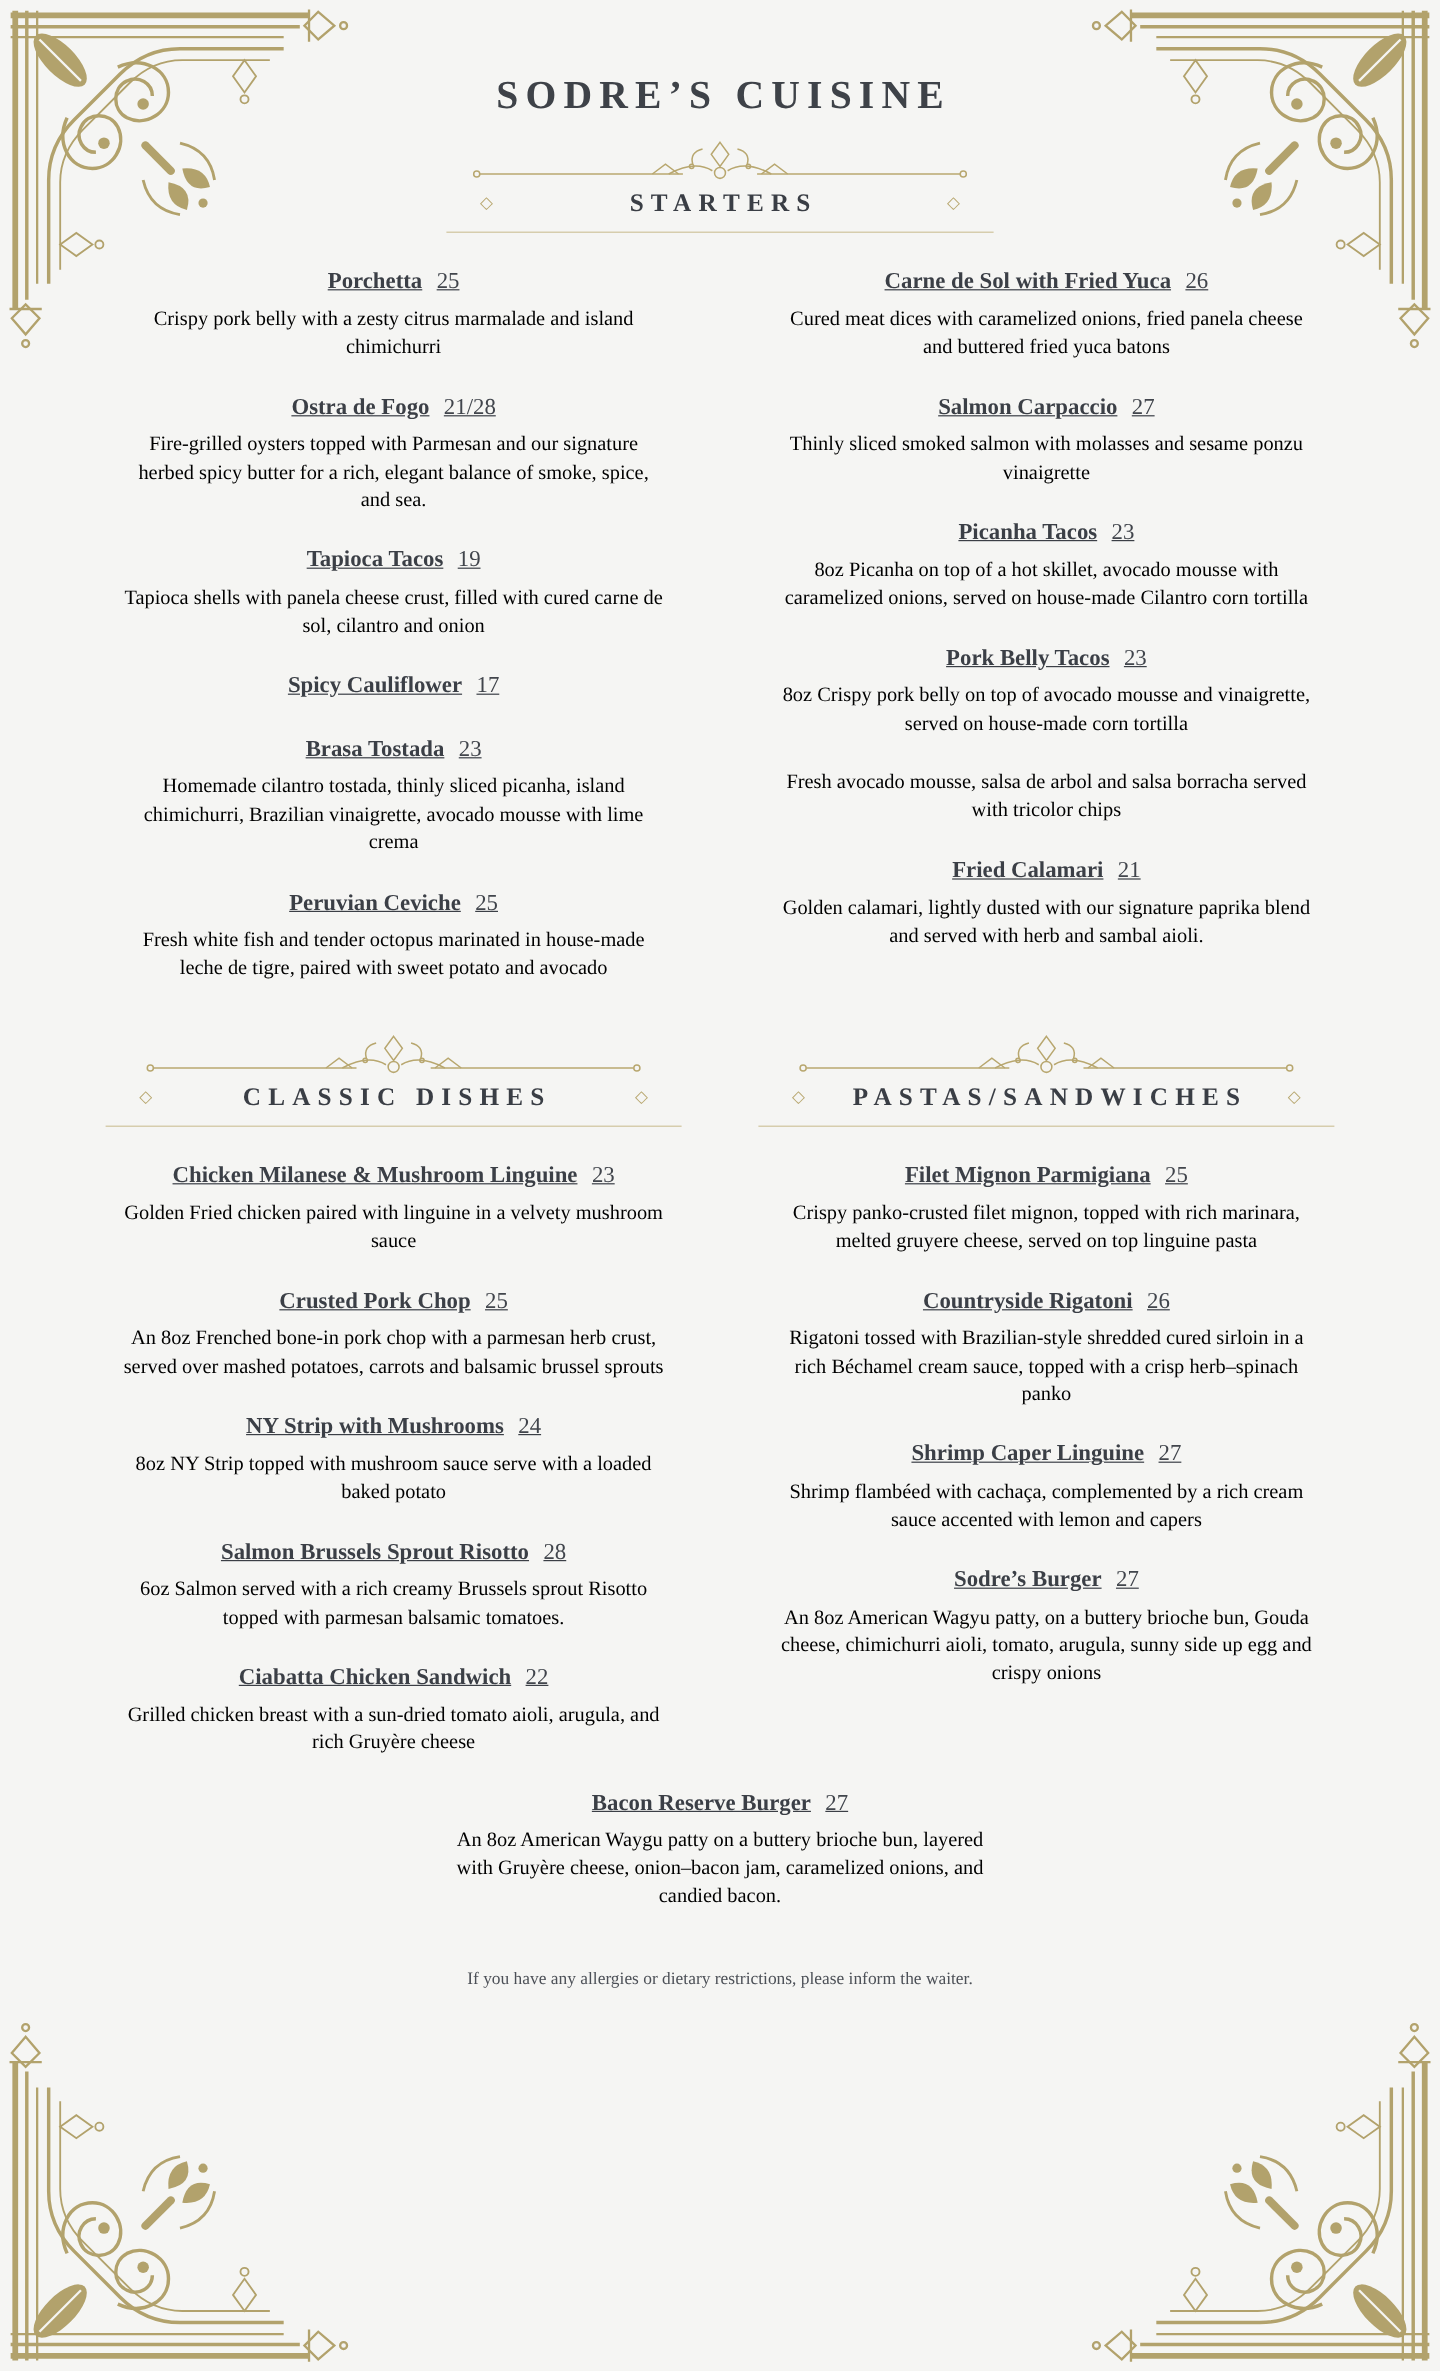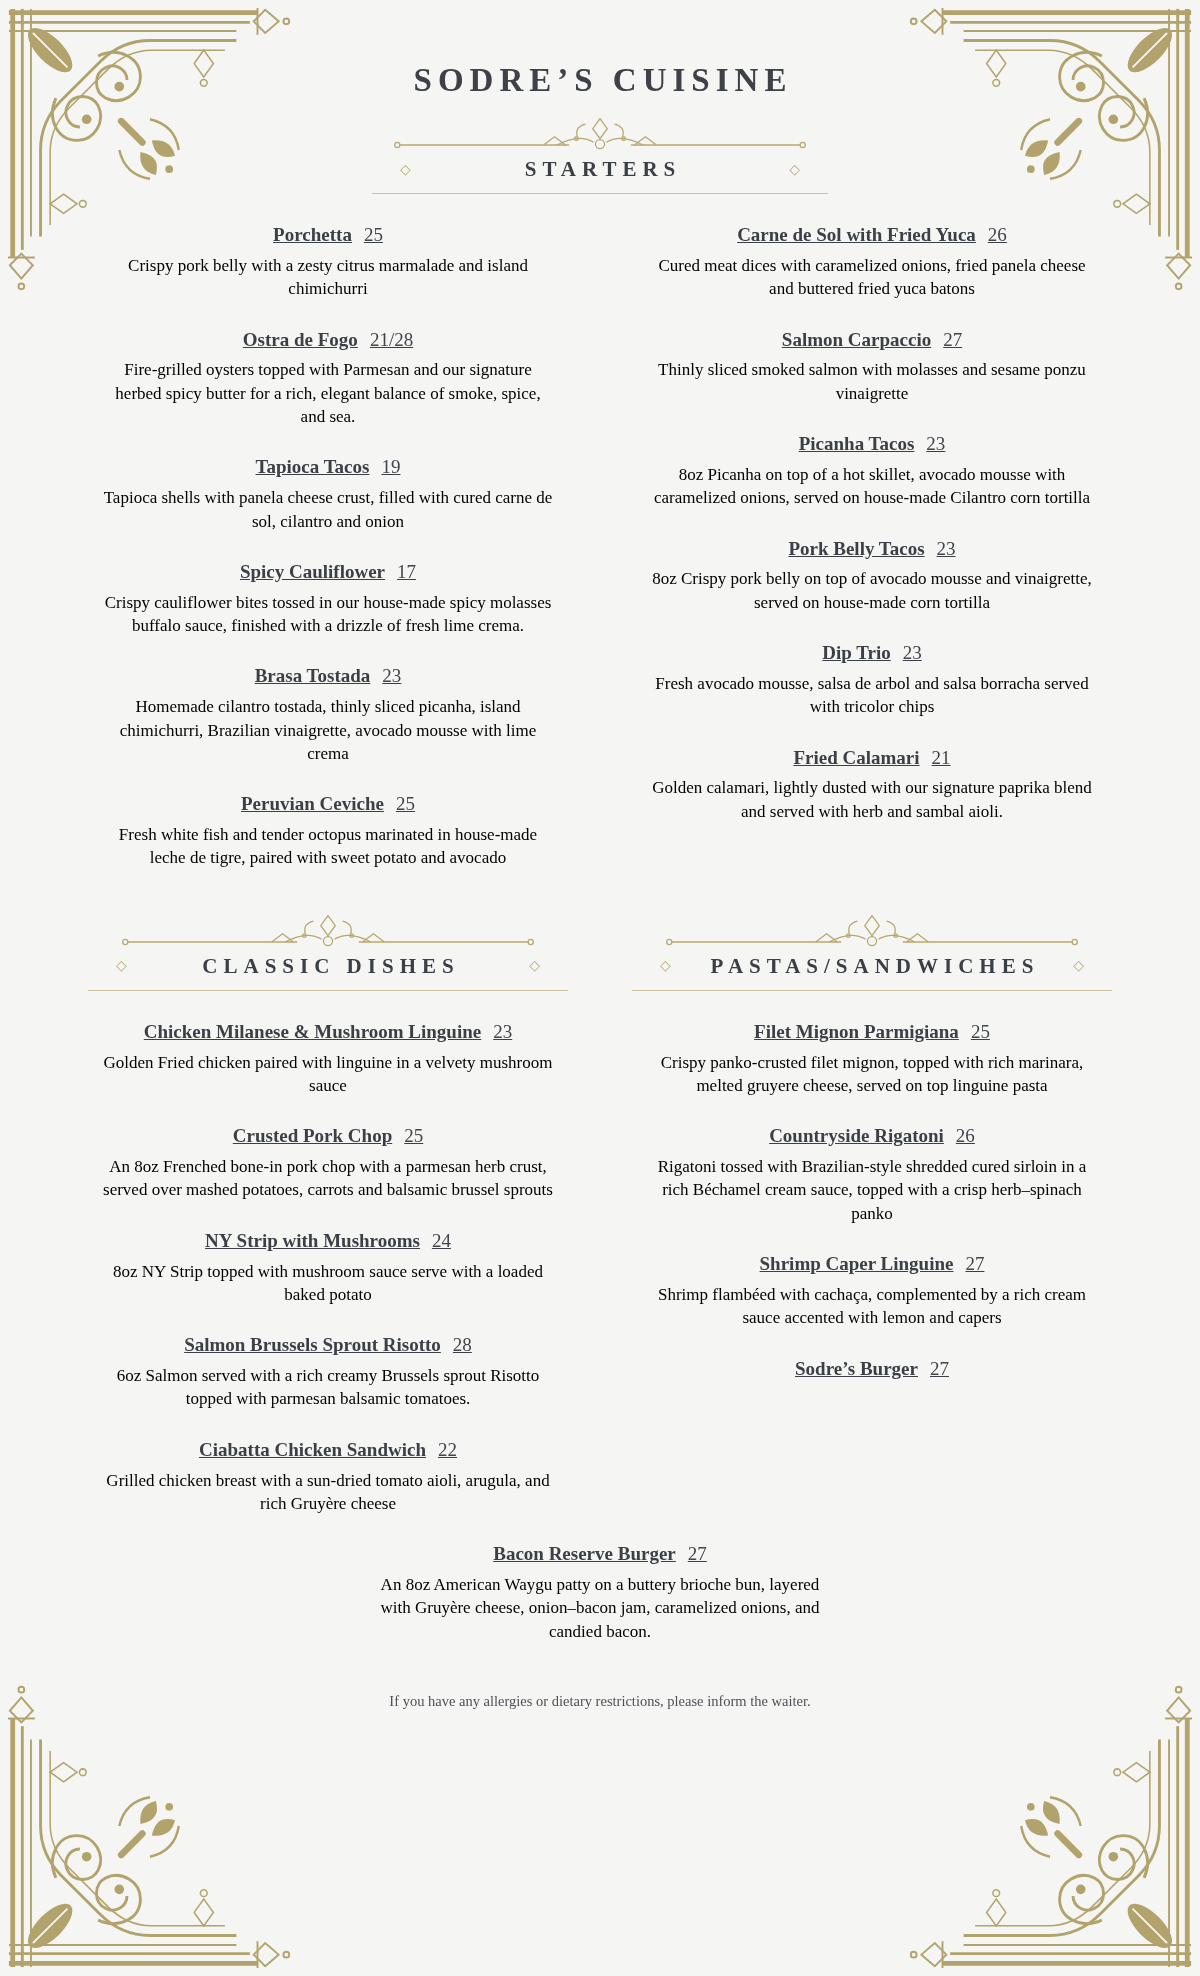--- a/index.html
+++ b/index.html
@@ -168,21 +168,20 @@
       <div class="item">
         <div class="item-title"><span>Ostra de Fogo</span><span class="price">21/28</span></div>
         <p class="desc">Fire-grilled oysters topped with Parmesan and our signature herbed spicy butter for a rich, elegant balance of smoke, spice, and sea.</p>
       </div>
       <div class="item">
         <div class="item-title"><span>Tapioca Tacos</span><span class="price">19</span></div>
         <p class="desc">Tapioca shells with panela cheese crust, filled with cured carne de sol, cilantro and onion</p>
       </div>
       <div class="item">
         <div class="item-title"><span>Spicy Cauliflower</span><span class="price">17</span></div>
-        <p class="desc">Crispy cauliflower bites tossed in our house-made spicy molasses buffalo sauce, finished with a drizzle of fresh lime crema.</p>
       </div>
       <div class="item">
         <div class="item-title"><span>Brasa Tostada</span><span class="price">23</span></div>
         <p class="desc">Homemade cilantro tostada, thinly sliced picanha, island chimichurri, Brazilian vinaigrette, avocado mousse with lime crema</p>
       </div>
       <div class="item gap-lg">
         <div class="item-title"><span>Peruvian Ceviche</span><span class="price">25</span></div>
         <p class="desc">Fresh white fish and tender octopus marinated in house-made leche de tigre, paired with sweet potato and avocado</p>
       </div>
     </div>
@@ -197,21 +196,20 @@
       </div>
       <div class="item">
         <div class="item-title"><span>Picanha Tacos</span><span class="price">23</span></div>
         <p class="desc">8oz Picanha on top of a hot skillet, avocado mousse with caramelized onions, served on house-made Cilantro corn tortilla</p>
       </div>
       <div class="item">
         <div class="item-title"><span>Pork Belly Tacos</span><span class="price">23</span></div>
         <p class="desc">8oz Crispy pork belly on top of avocado mousse and vinaigrette, served on house-made corn tortilla</p>
       </div>
       <div class="item">
-        <div class="item-title"><span>Dip Trio</span><span class="price">23</span></div>
         <p class="desc">Fresh avocado mousse, salsa de arbol and salsa borracha served with tricolor chips</p>
       </div>
       <div class="item gap-lg">
         <div class="item-title"><span>Fried Calamari</span><span class="price">21</span></div>
         <p class="desc">Golden calamari, lightly dusted with our signature paprika blend and served with herb and sambal aioli.</p>
       </div>
     </div>
   </div>
 
   <div class="sections-row">
@@ -270,20 +268,21 @@
         <div class="item">
           <div class="item-title"><span>Countryside Rigatoni</span><span class="price">26</span></div>
           <p class="desc">Rigatoni tossed with Brazilian-style shredded cured sirloin in a rich Béchamel cream sauce, topped with a crisp herb–spinach panko</p>
         </div>
         <div class="item">
           <div class="item-title"><span>Shrimp Caper Linguine</span><span class="price">27</span></div>
           <p class="desc">Shrimp flambéed with cachaça, complemented by a rich cream sauce accented with lemon and capers</p>
         </div>
         <div class="item">
           <div class="item-title"><span>Sodre’s Burger</span><span class="price">27</span></div>
+          <p class="desc">An 8oz American Wagyu patty, on a buttery brioche bun, Gouda cheese, chimichurri aioli, tomato, arugula, sunny side up egg and crispy onions</p>
         </div>
       </div>
     </div>
   </div>
 
   <div class="featured">
     <div class="item-title"><span>Bacon Reserve Burger</span><span class="price">27</span></div>
     <p class="desc">An 8oz American Waygu patty on a buttery brioche bun, layered with Gruyère cheese, onion–bacon jam, caramelized onions, and candied bacon.</p>
   </div>
 

